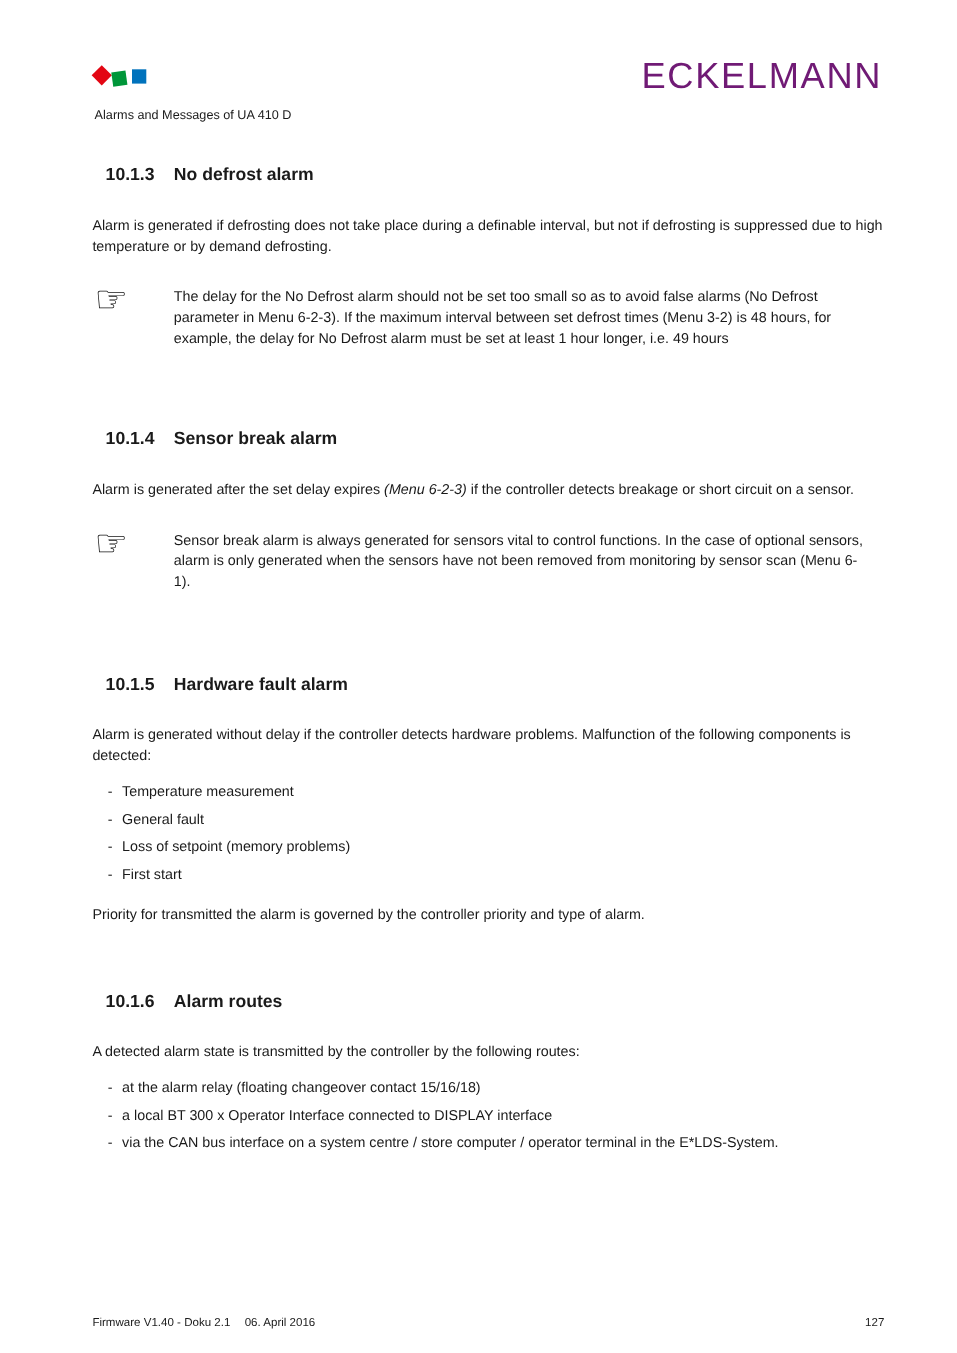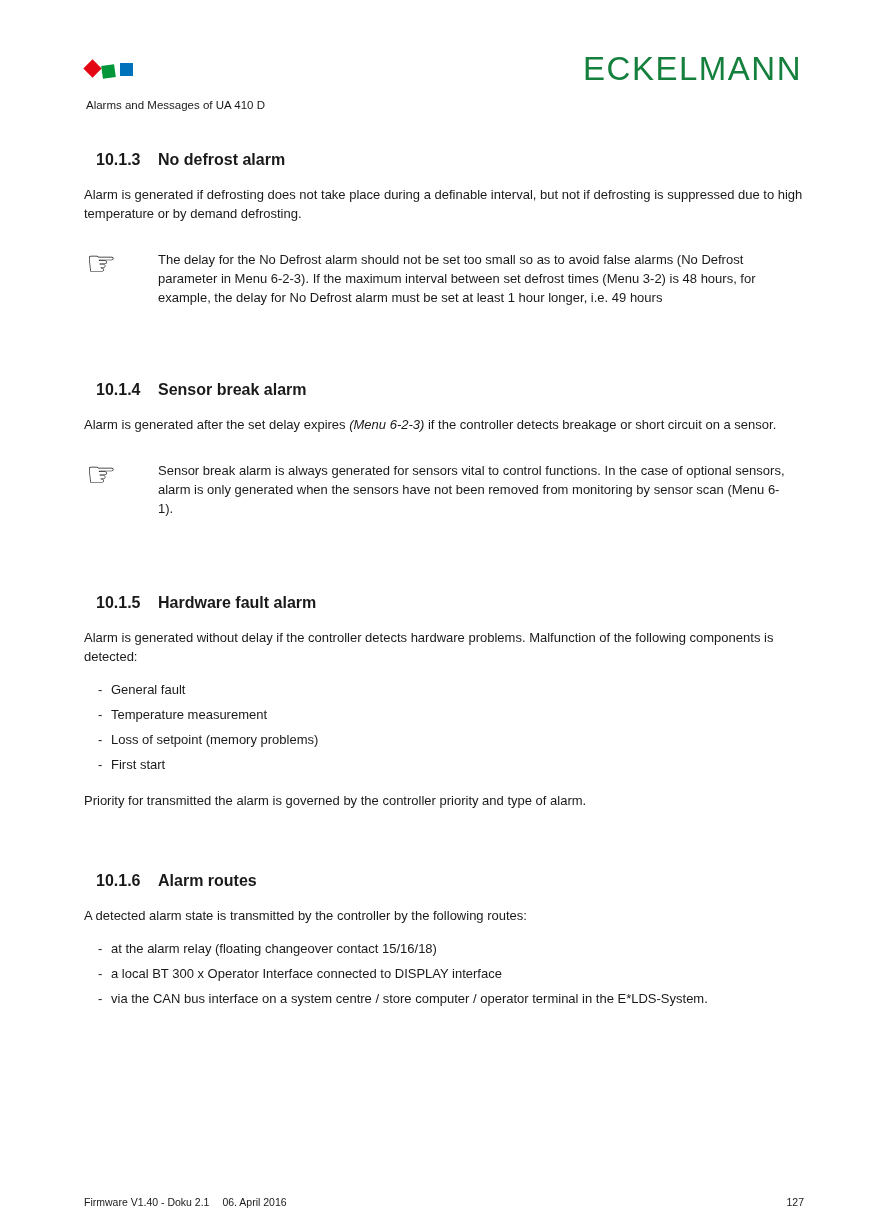--- a/index.html
+++ b/index.html
@@ -34,21 +34,21 @@
   
   .doc-list{list-style:none; margin:14px 0 0 0; padding:0 0 0 14px; max-width:700px;}
   .doc-list li{font-size:13px; line-height:19px; margin-bottom:6px; position:relative; padding-left:13px;}
   .doc-list li::before{content:"-"; position:absolute; left:0; top:0;}
 
   
   .sec-0{margin-top:40px;}
   .sec-1{margin-top:74px;}
   .sec-2{margin-top:76px;}
   .sec-3{margin-top:62px;}
-  .intro-gap{margin-top:16px;}
+  .intro-gap{margin-top:26px;}
   .outro-gap{margin-top:17px;}
 
   
   .footer{position:absolute; left:84px; right:66px; bottom:22px; display:flex; justify-content:space-between; font-size:10.5px;}
   .footer-left span{margin-right:10px;}
   .footer-left span:last-child{margin-right:0;}
 </style>
 </head>
 <body>
 
@@ -56,21 +56,21 @@
   <div class="content">
 
     <div class="header-row">
       <div>
         <div class="logo">
           <span class="shape diamond" style="background: rgb(227, 6, 19);"></span>
           <span class="shape green" style="background: rgb(0, 150, 57);"></span>
           <span class="shape blue" style="background: rgb(0, 114, 188);"></span>
         </div>
       </div>
-      <div class="brand" style="color: #15803d;">ECKELMANN</div>
+      <div class="brand" style="color: #701a75;">ECKELMANN</div>
     </div>
     <div class="breadcrumb">Alarms and Messages of UA 410 D</div>
 
     <section class="sec-0">
       <h2 class="sec-heading">
         <span class="sec-num">10.1.3</span>
         <span class="sec-title">No defrost alarm</span>
       </h2>
       <p class="body-p intro-gap"><span>Alarm is generated if defrosting does not take place during a definable interval, but not if defrosting is suppressed due to high temperature or by demand defrosting.</span></p>
       <div class="note">
@@ -91,22 +91,22 @@
       </div>
     </section>
 
     <section class="sec-2">
       <h2 class="sec-heading">
         <span class="sec-num">10.1.5</span>
         <span class="sec-title">Hardware fault alarm</span>
       </h2>
       <p class="body-p intro-gap"><span>Alarm is generated </span><span class="b">without</span><span> delay if the controller detects hardware problems. Malfunction of the following components is detected:</span></p>
       <ul class="doc-list">
+        <li>Temperature measurement</li>
         <li>General fault</li>
-        <li>Temperature measurement</li>
         <li>Loss of setpoint (memory problems)</li>
         <li>First start</li>
       </ul>
       <p class="body-p outro-gap"><span>Priority for transmitted the alarm is governed by the controller priority and type of alarm.</span></p>
     </section>
 
     <section class="sec-3">
       <h2 class="sec-heading">
         <span class="sec-num">10.1.6</span>
         <span class="sec-title">Alarm routes</span>

